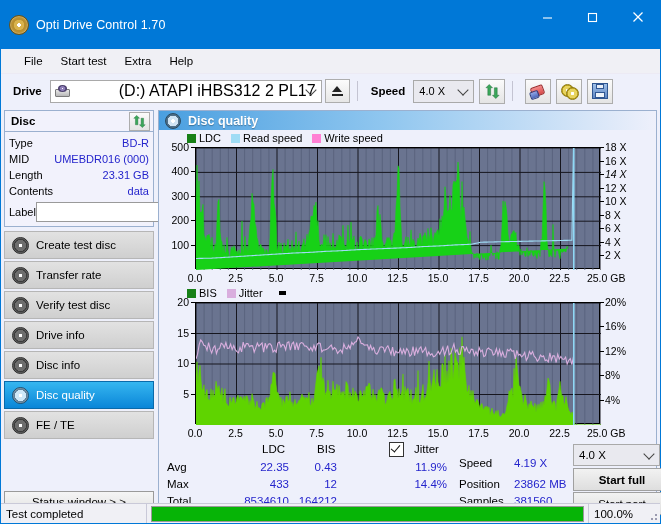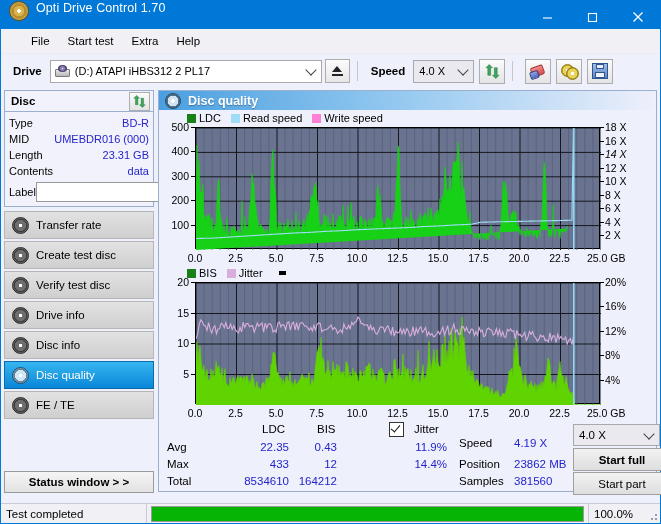--- a/index.html
+++ b/index.html
@@ -11,45 +11,45 @@
     -webkit-font-smoothing:antialiased;
   }
   .app{
     position:relative;width:661px;height:524px;
     border:1px solid #0078d7;box-sizing:border-box;
     background:#eef0fb;
   }
 
   
   .titlebar{
-    height:28px;background:#0078d7;display:flex;align-items:flex-start;
+    height:48px;background:#0078d7;display:flex;align-items:center;
     color:#fff;position:relative;
   }
   .title-icon{
     width:18px;height:18px;margin-left:8px;margin-right:7px;flex:0 0 auto;
     border-radius:50%;
     background:radial-gradient(circle at 50% 50%, #fff 0 14%, #d9b34d 15% 40%, #b98f2e 41% 70%, #8d6a1d 71% 100%);
     border:1px solid #6b5214;box-shadow:inset 0 0 2px rgba(255,255,255,.7);
   }
   .title-text{font-size:12.5px;letter-spacing:.1px;}
   .win-btns{position:absolute;right:0;top:0;height:32px;display:flex;}
   .win-btn{width:45px;height:32px;display:flex;align-items:center;justify-content:center;
     color:#fff;font-size:13px;line-height:1;}
 
   
-  .menubar{height:24px;background:#f0f0f5;display:flex;align-items:center;padding-left:21px;
+  .menubar{height:24px;background:#f0f0f5;display:flex;align-items:center;padding-left:14px;
     border-bottom:1px solid #eceaf4;}
   .menu-item{padding:3px 9px;font-size:11.5px;color:#000;}
 
   
   .toolbar{height:34px;background:#eef0fb;display:flex;align-items:center;padding:0 6px;}
   .tb-label{font-weight:bold;font-size:11.5px;margin:0 8px 0 6px;}
   .drive-combo{
     flex:0 0 auto;width:270px;height:21px;background:#fff;border:1px solid #a9a9a9;
-    display:flex;align-items:center;position:relative;font-size:11px;
+    display:flex;align-items:center;position:relative;font-size:16px;gap:44px;
   }
   .drive-ico{width:15px;height:13px;margin:0 5px 0 4px;flex:0 0 auto;position:relative;}
   .drive-ico:before{content:"";position:absolute;left:0;top:4px;width:15px;height:8px;
     background:linear-gradient(#e8e8e8,#b8b8b8);border:1px solid #7b7b7b;border-radius:1px;box-sizing:border-box;}
   .drive-ico:after{content:"";position:absolute;left:3px;top:0px;width:9px;height:7px;border-radius:50%;
     background:radial-gradient(circle,#fff 0 20%,#8f7fb8 22% 60%,#5d4f86 62% 100%);border:1px solid #4b3f6b;box-sizing:border-box;}
   .combo-txt{white-space:nowrap;overflow:hidden;}
   .combo-arrow{position:absolute;right:6px;top:5px;width:7px;height:7px;
     border-left:1.4px solid #444;border-bottom:1.4px solid #444;transform:rotate(-45deg);}
   .eject-btn{width:23px;height:22px;margin-left:3px;border:1px solid #adadad;
@@ -107,21 +107,21 @@
   .nav-btn{height:26px;margin-bottom:2px;border:1px solid #b6b6b6;
     background:linear-gradient(#e2e2e2,#cfcfcf);display:flex;align-items:center;padding-left:7px;font-size:11.5px;}
   .nav-btn.sel{background:linear-gradient(#36b6f0,#0a86d8);border-color:#0a6aaa;color:#fff;}
   .nav-ico{width:15px;height:15px;margin-right:7px;flex:0 0 auto;border-radius:50%;
     background:radial-gradient(circle,#fff 0 16%,#6e6e6e 18% 52%,#3a3a3a 54% 100%);
     border:1px solid #2a2a2a;box-shadow:inset 0 0 1px #fff;}
   .nav-btn.sel .nav-ico{background:radial-gradient(circle,#fff 0 16%,#cfe8f8 18% 52%,#5d7d96 54% 100%);border-color:#22506e;}
 
   .sw-wrap{position:absolute;left:3px;right:4px;bottom:2px;}
   .status-win-btn{height:20px;border:1px solid #9a9a9a;background:linear-gradient(#f5f5f5,#e2e2e2);
-    display:flex;align-items:center;justify-content:center;font-weight:bold;font-size:11.5px;}
+    display:flex;align-items:center;justify-content:center;font-weight:normal;font-size:11.5px;}
 
   
   .dq{border:1px solid #9bb0cf;margin-top:2px;height:402px;box-sizing:border-box;background:#eef0fb;}
   .dq-head{height:19px;background:linear-gradient(90deg,#4a9fe0 0%,#8fc6ef 45%,#eef0fb 100%);
     display:flex;align-items:center;padding-left:6px;}
   .dq-head .t{color:#fff;font-weight:bold;font-size:12.5px;margin-left:7px;text-shadow:0 1px 1px rgba(0,0,0,.3);}
   .dq-ico{width:14px;height:14px;border-radius:50%;
     background:radial-gradient(circle,#fff 0 16%,#d0e4f4 18% 52%,#4f6f88 54% 100%);border:1px solid #2a4a60;}
 
   .legend{display:flex;align-items:center;gap:4px;font-size:11px;padding-left:28px;height:14px;margin-top:1px;}
@@ -270,25 +270,25 @@
             <div class="cd-btn">
               <div class="cd-gly"></div>
             </div>
           </div>
         </div>
       </div>
 
       <div class="nav">
         <div class="nav-btn">
           <div class="nav-ico"></div>
-          <span>Transfer rate</span>
+          <span>Create test disc</span>
         </div>
         <div class="nav-btn">
           <div class="nav-ico"></div>
-          <span>Create test disc</span>
+          <span>Transfer rate</span>
         </div>
         <div class="nav-btn">
           <div class="nav-ico"></div>
           <span>Verify test disc</span>
         </div>
         <div class="nav-btn">
           <div class="nav-ico"></div>
           <span>Drive info</span>
         </div>
         <div class="nav-btn">

